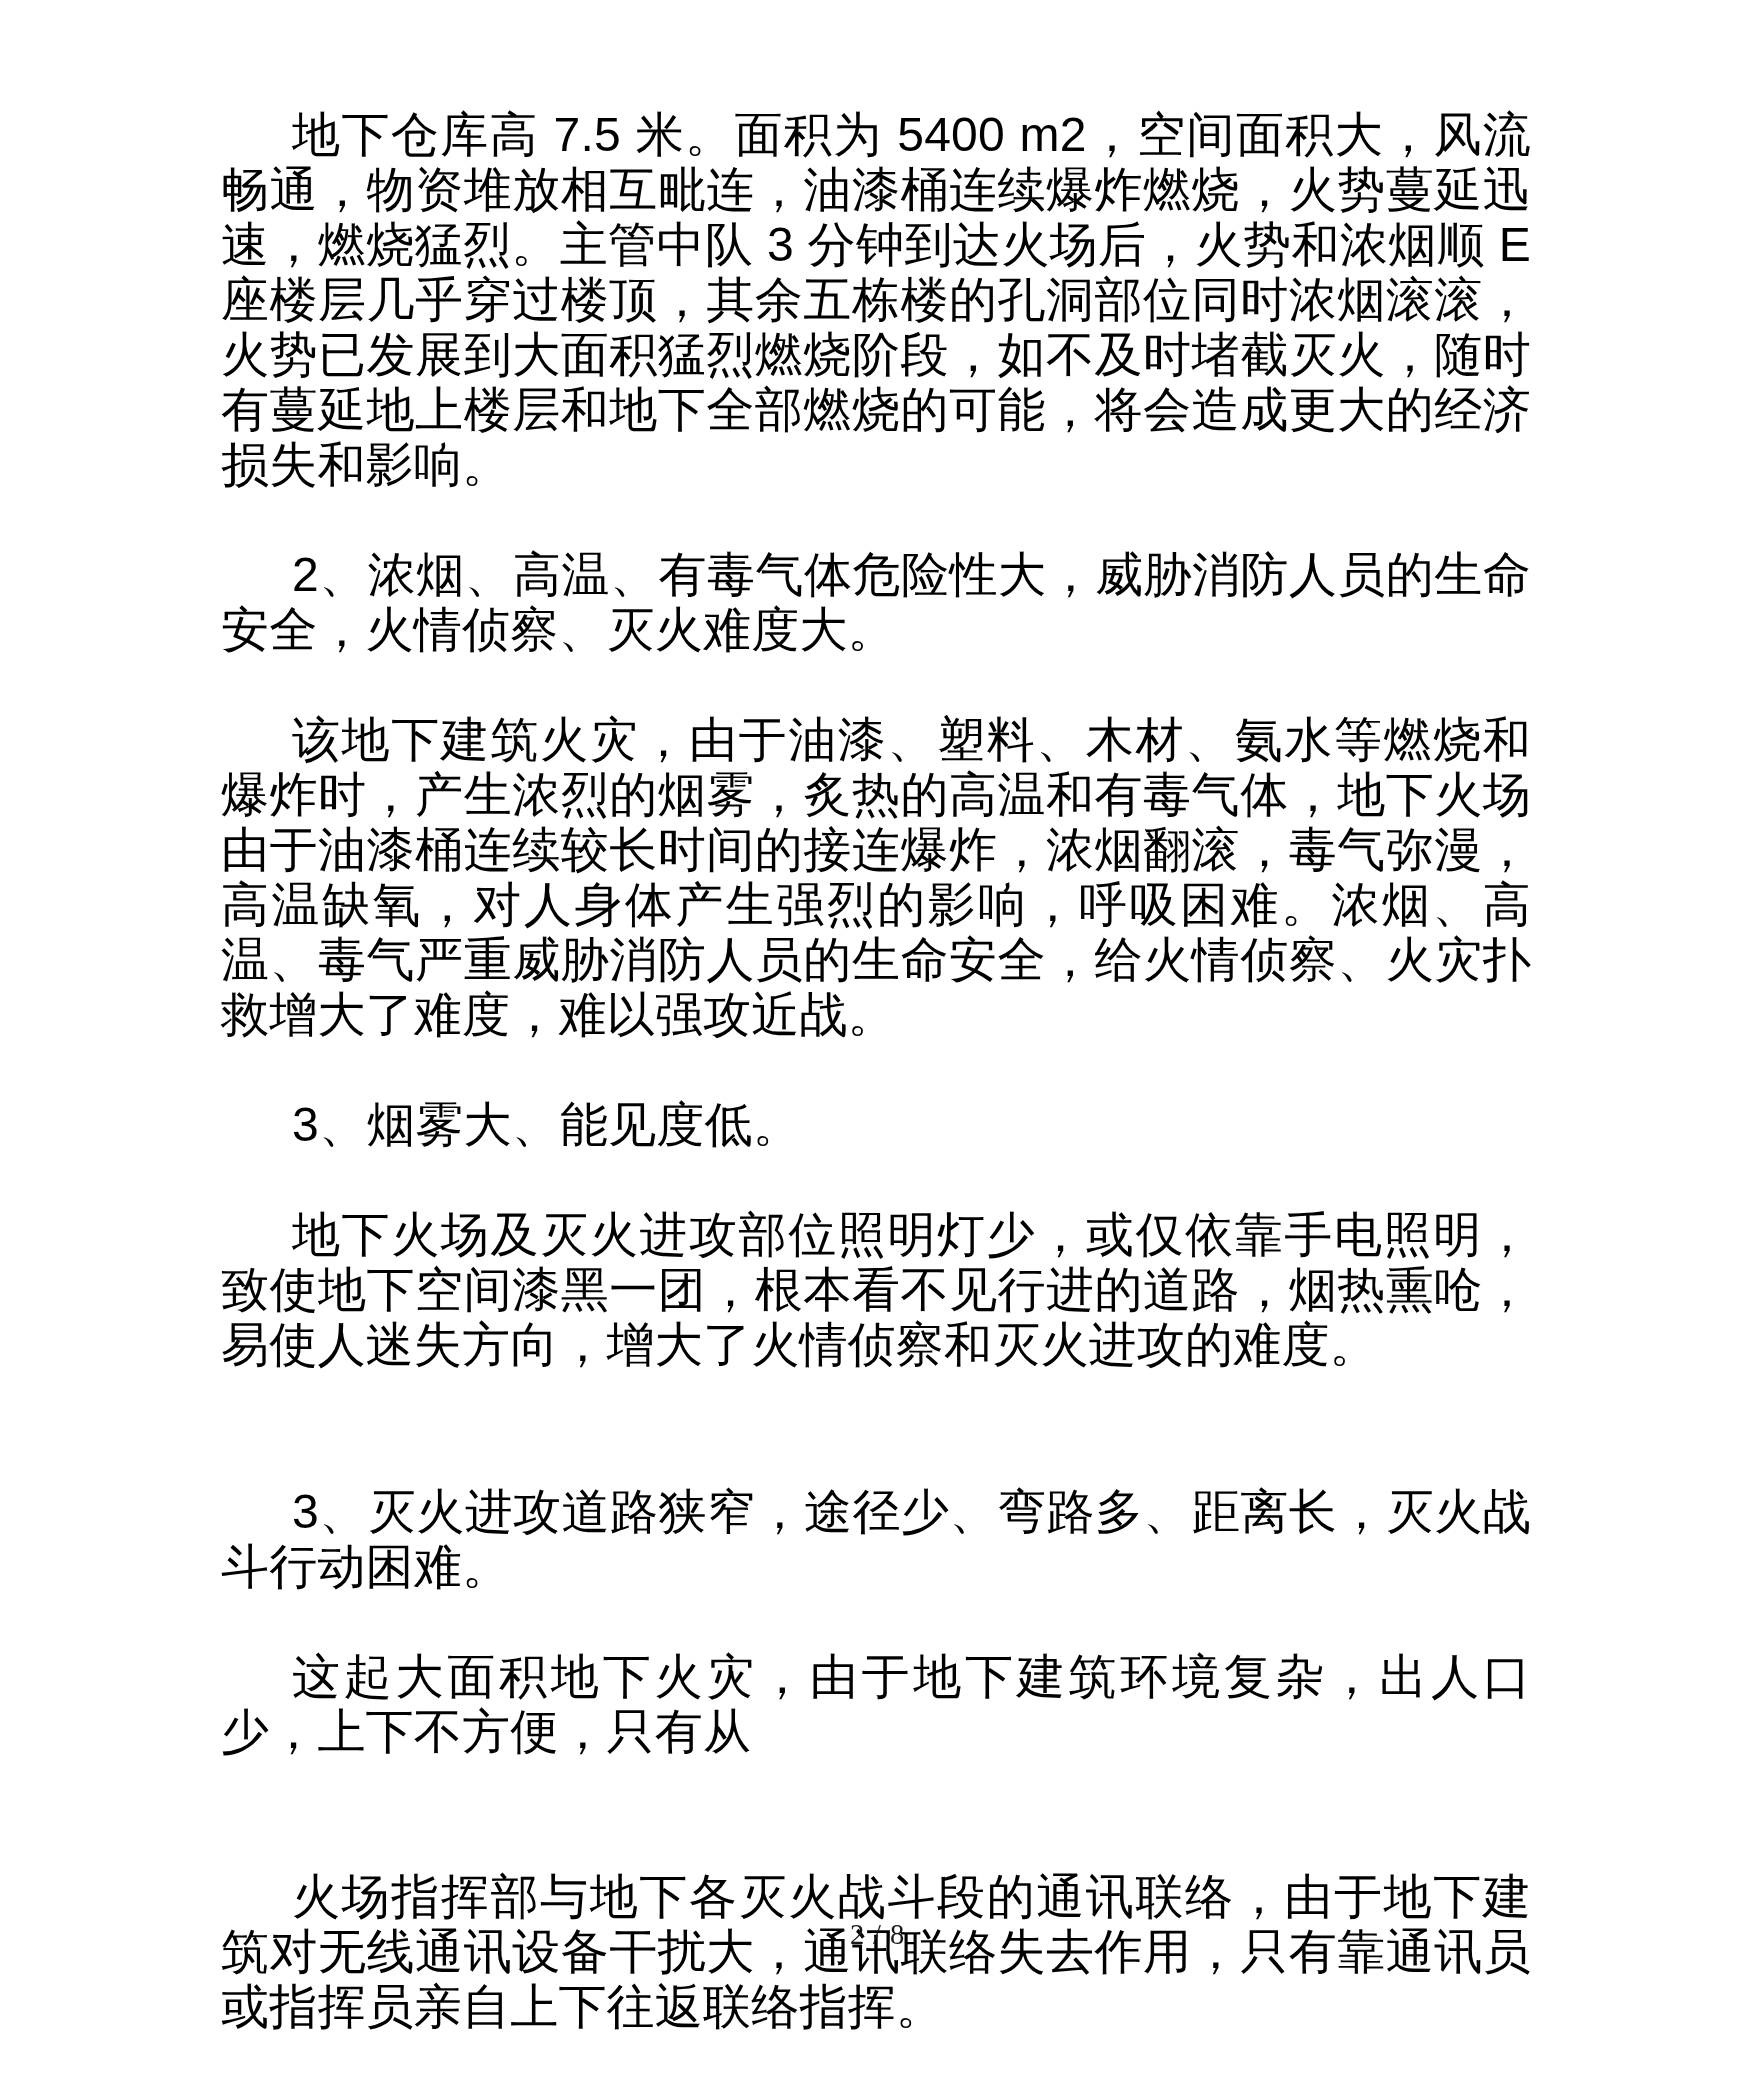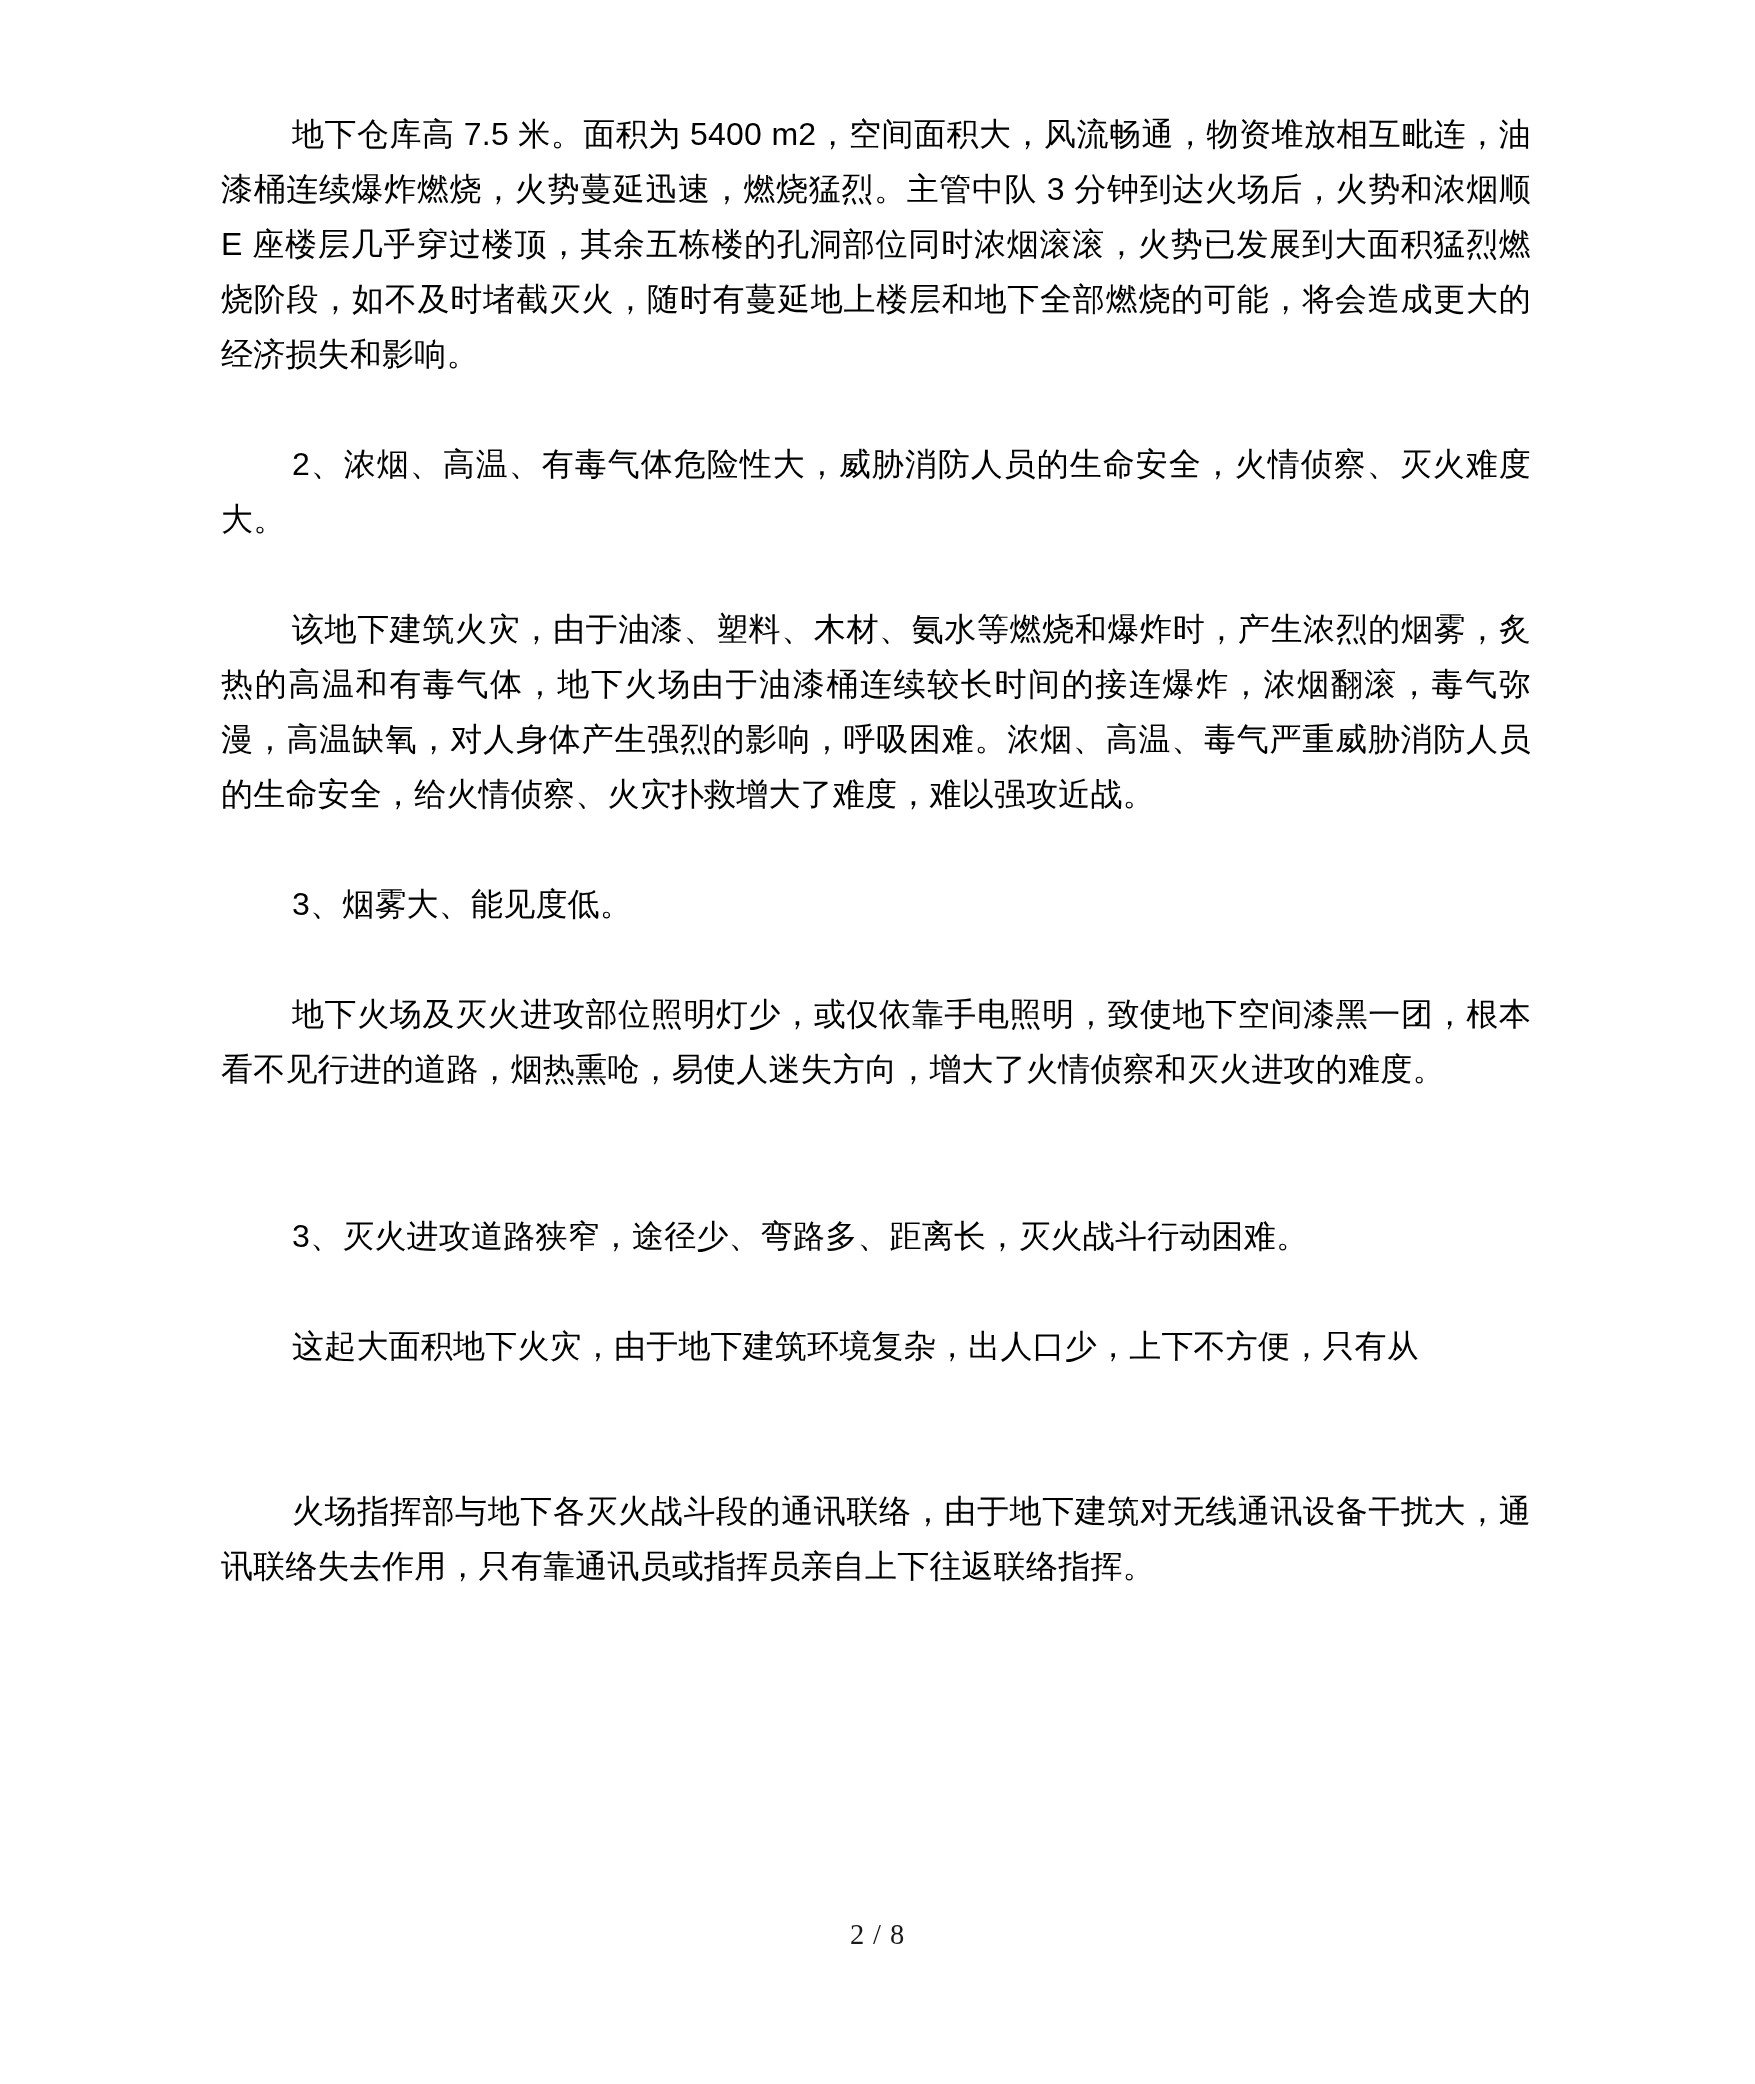--- a/index.html
+++ b/index.html
@@ -21,21 +21,21 @@
     overflow: hidden;
   }
   .content {
     position: absolute;
     left: 221px;
     top: 107px;
     width: 1310px;
   }
   p.para {
     margin: 0;
-    font-size: 32px;
+    font-size: 48px;
     line-height: 55px;
     letter-spacing: 0.2px;
     text-align: justify;
     text-justify: inter-character;
     word-break: break-all;
     color: #000000;
   }
   p.indent {
     text-indent: 71px;
   }

